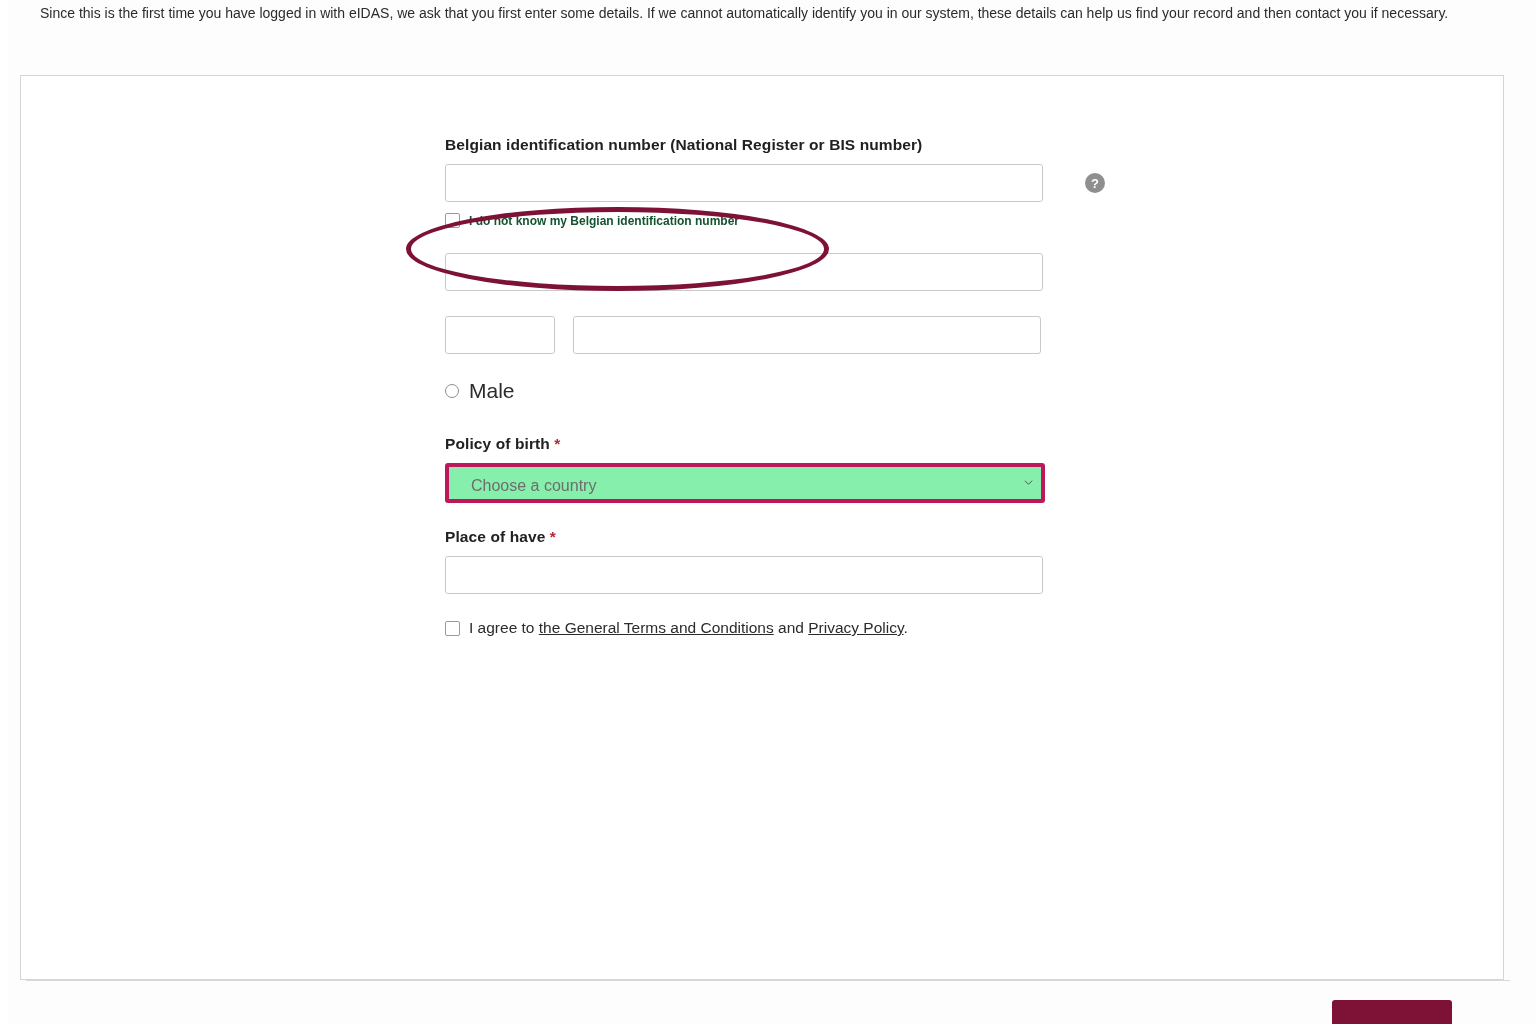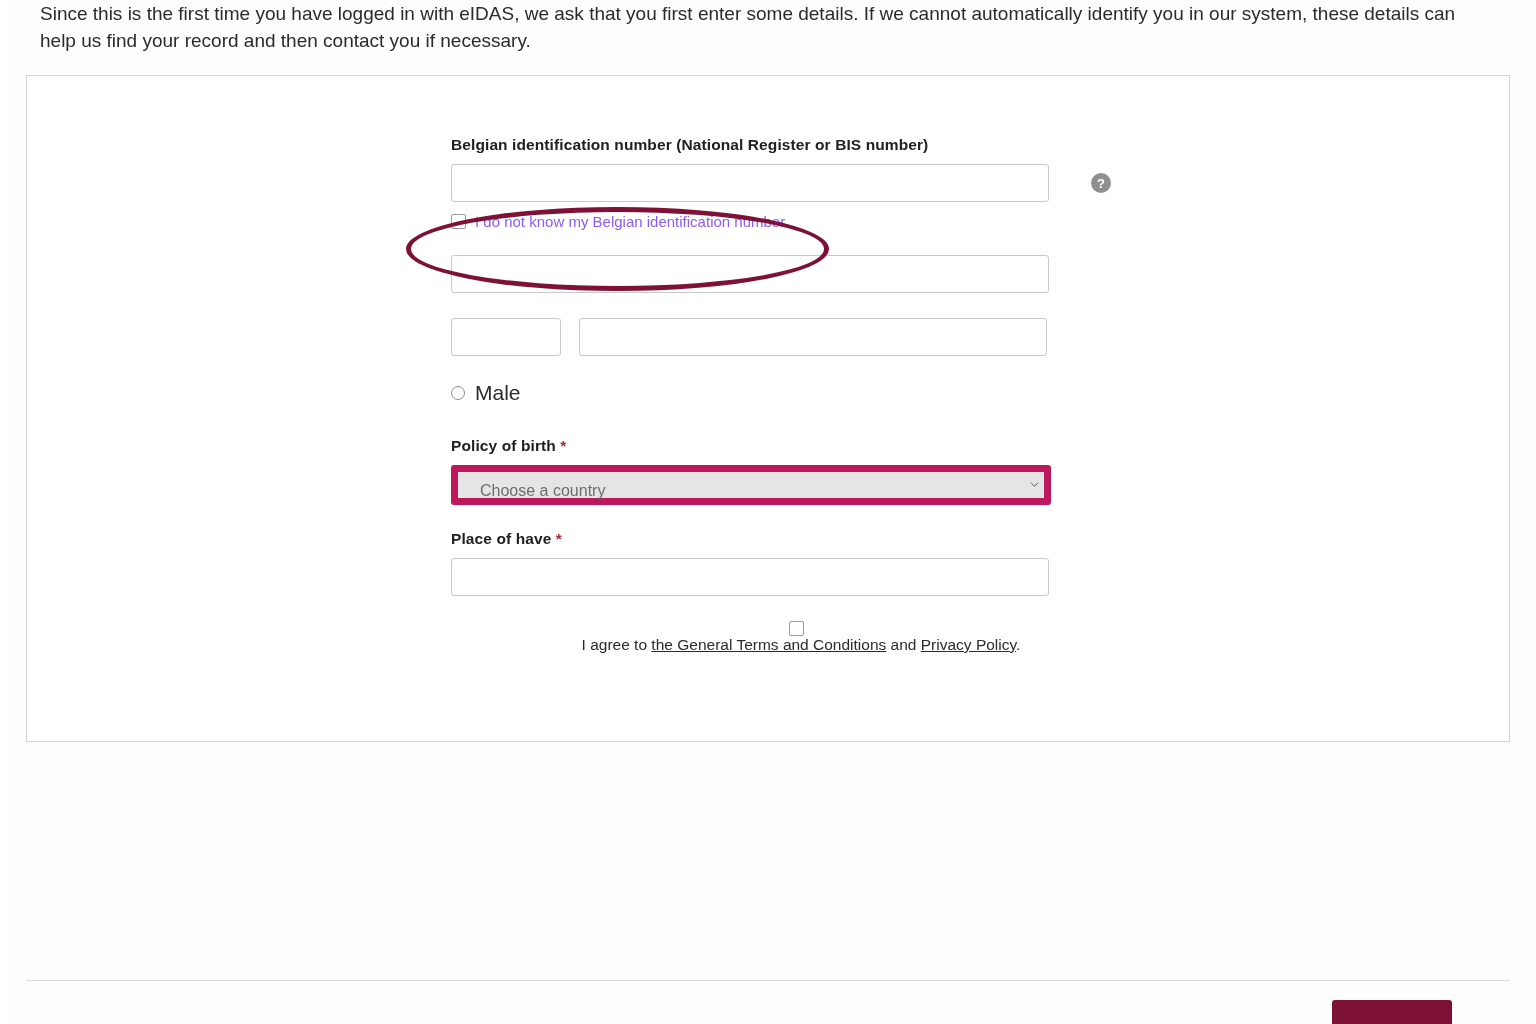--- a/index.html
+++ b/index.html
@@ -16,30 +16,30 @@
     width: 1536px;
     height: 1024px;
     overflow: hidden;
     background: #fdfdfd;
   }
   .intro {
     position: absolute;
     left: 40px;
     top: 0px;
     width: 1430px;
-    font-size: 19px;
+    font-size: 14px;
     line-height: 27px;
     color: #2b2b2b;
   }
   .card {
     position: absolute;
-    left: 26px;
+    left: 20px;
     top: 75px;
     width: 1484px;
-    height: 667px;
+    height: 905px;
     border: 1px solid #d5d5d5;
     background: #ffffff;
   }
   .form-col {
     position: absolute;
     left: 424px;
     top: 60px;
     width: 700px;
   }
   .field-label {
@@ -88,22 +88,23 @@
   .checkbox {
     width: 15px;
     height: 15px;
     border: 1px solid #9a9a9a;
     border-radius: 2px;
     background: #fff;
     margin-right: 9px;
     flex: none;
   }
   .check-label {
-    font-size: 15px;
-    color: #8b5cf6;
+    font-size: 12px;
+    color: #14532d;
+    font-weight: bold;
   }
   .radio-row {
     display: flex;
     align-items: center;
     margin-bottom: 10px;
   }
   .radio {
     width: 14px;
     height: 14px;
     border: 1px solid #8e8e8e;
@@ -131,41 +132,40 @@
     border-radius: 3px;
     background: #fff;
     padding: 0 10px;
     font-size: 15px;
     font-family: "Liberation Sans", sans-serif;
   }
   .select-wrap { position: relative; width: 600px; }
   .select-box {
     width: 600px;
     height: 40px;
-    border: 7px solid #be185d;
-    border-radius: 3px;
-    background: #e5e5e5;
+    border: 4px solid #be185d;
+    border-radius: 3px;
+    background: #86efac;
     font-size: 16px;
     color: #6d6d6d;
     padding: 0 30px 0 22px;
     line-height: 38px;
   }
   .select-caret {
     position: absolute;
     right: 12px;
     top: 15px;
     width: 9px;
     height: 9px;
     pointer-events: none;
   }
   .terms-row {
     display: flex;
     align-items: center;
     margin-top: 30px;
-    flex-direction: column;
   }
   .terms-text { font-size: 15.5px; color: #2b2b2b; }
   .terms-text a { color: #2b2b2b; text-decoration: underline; }
   .annotation-ellipse {
     position: absolute;
     left: 406px;
     top: 207px;
     width: 423px;
     height: 84px;
     border: 5px solid #7d1236;

